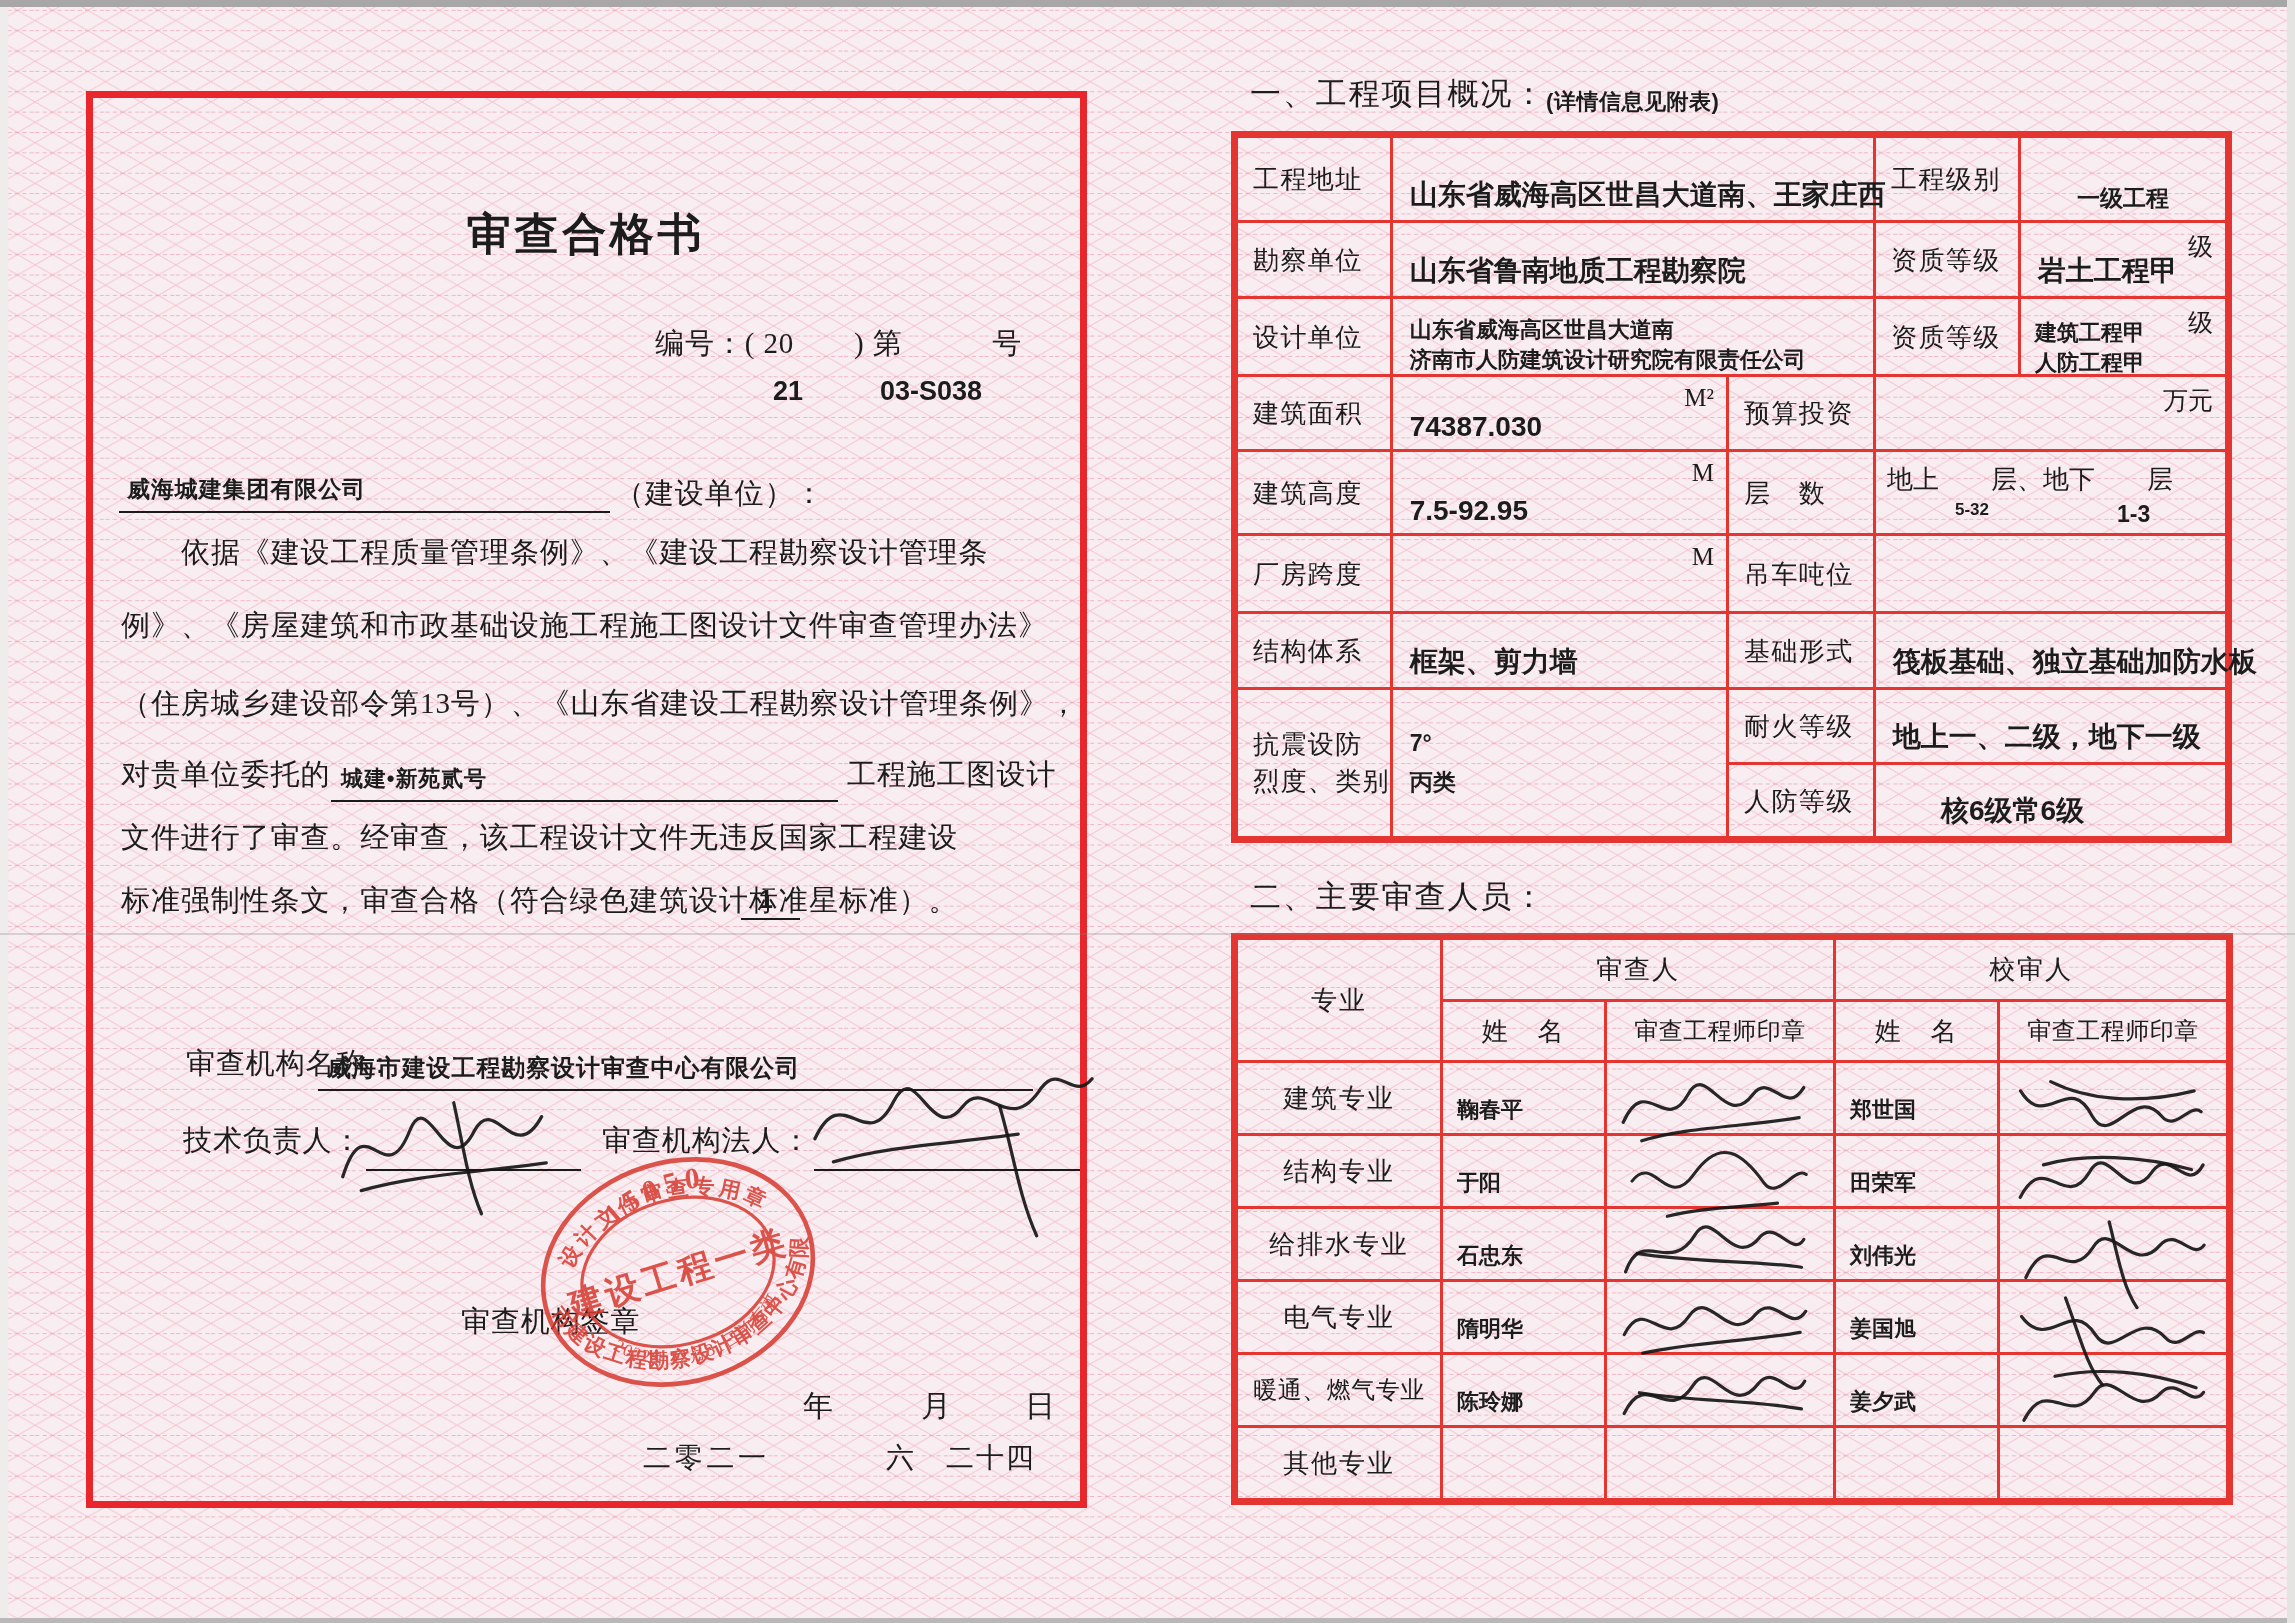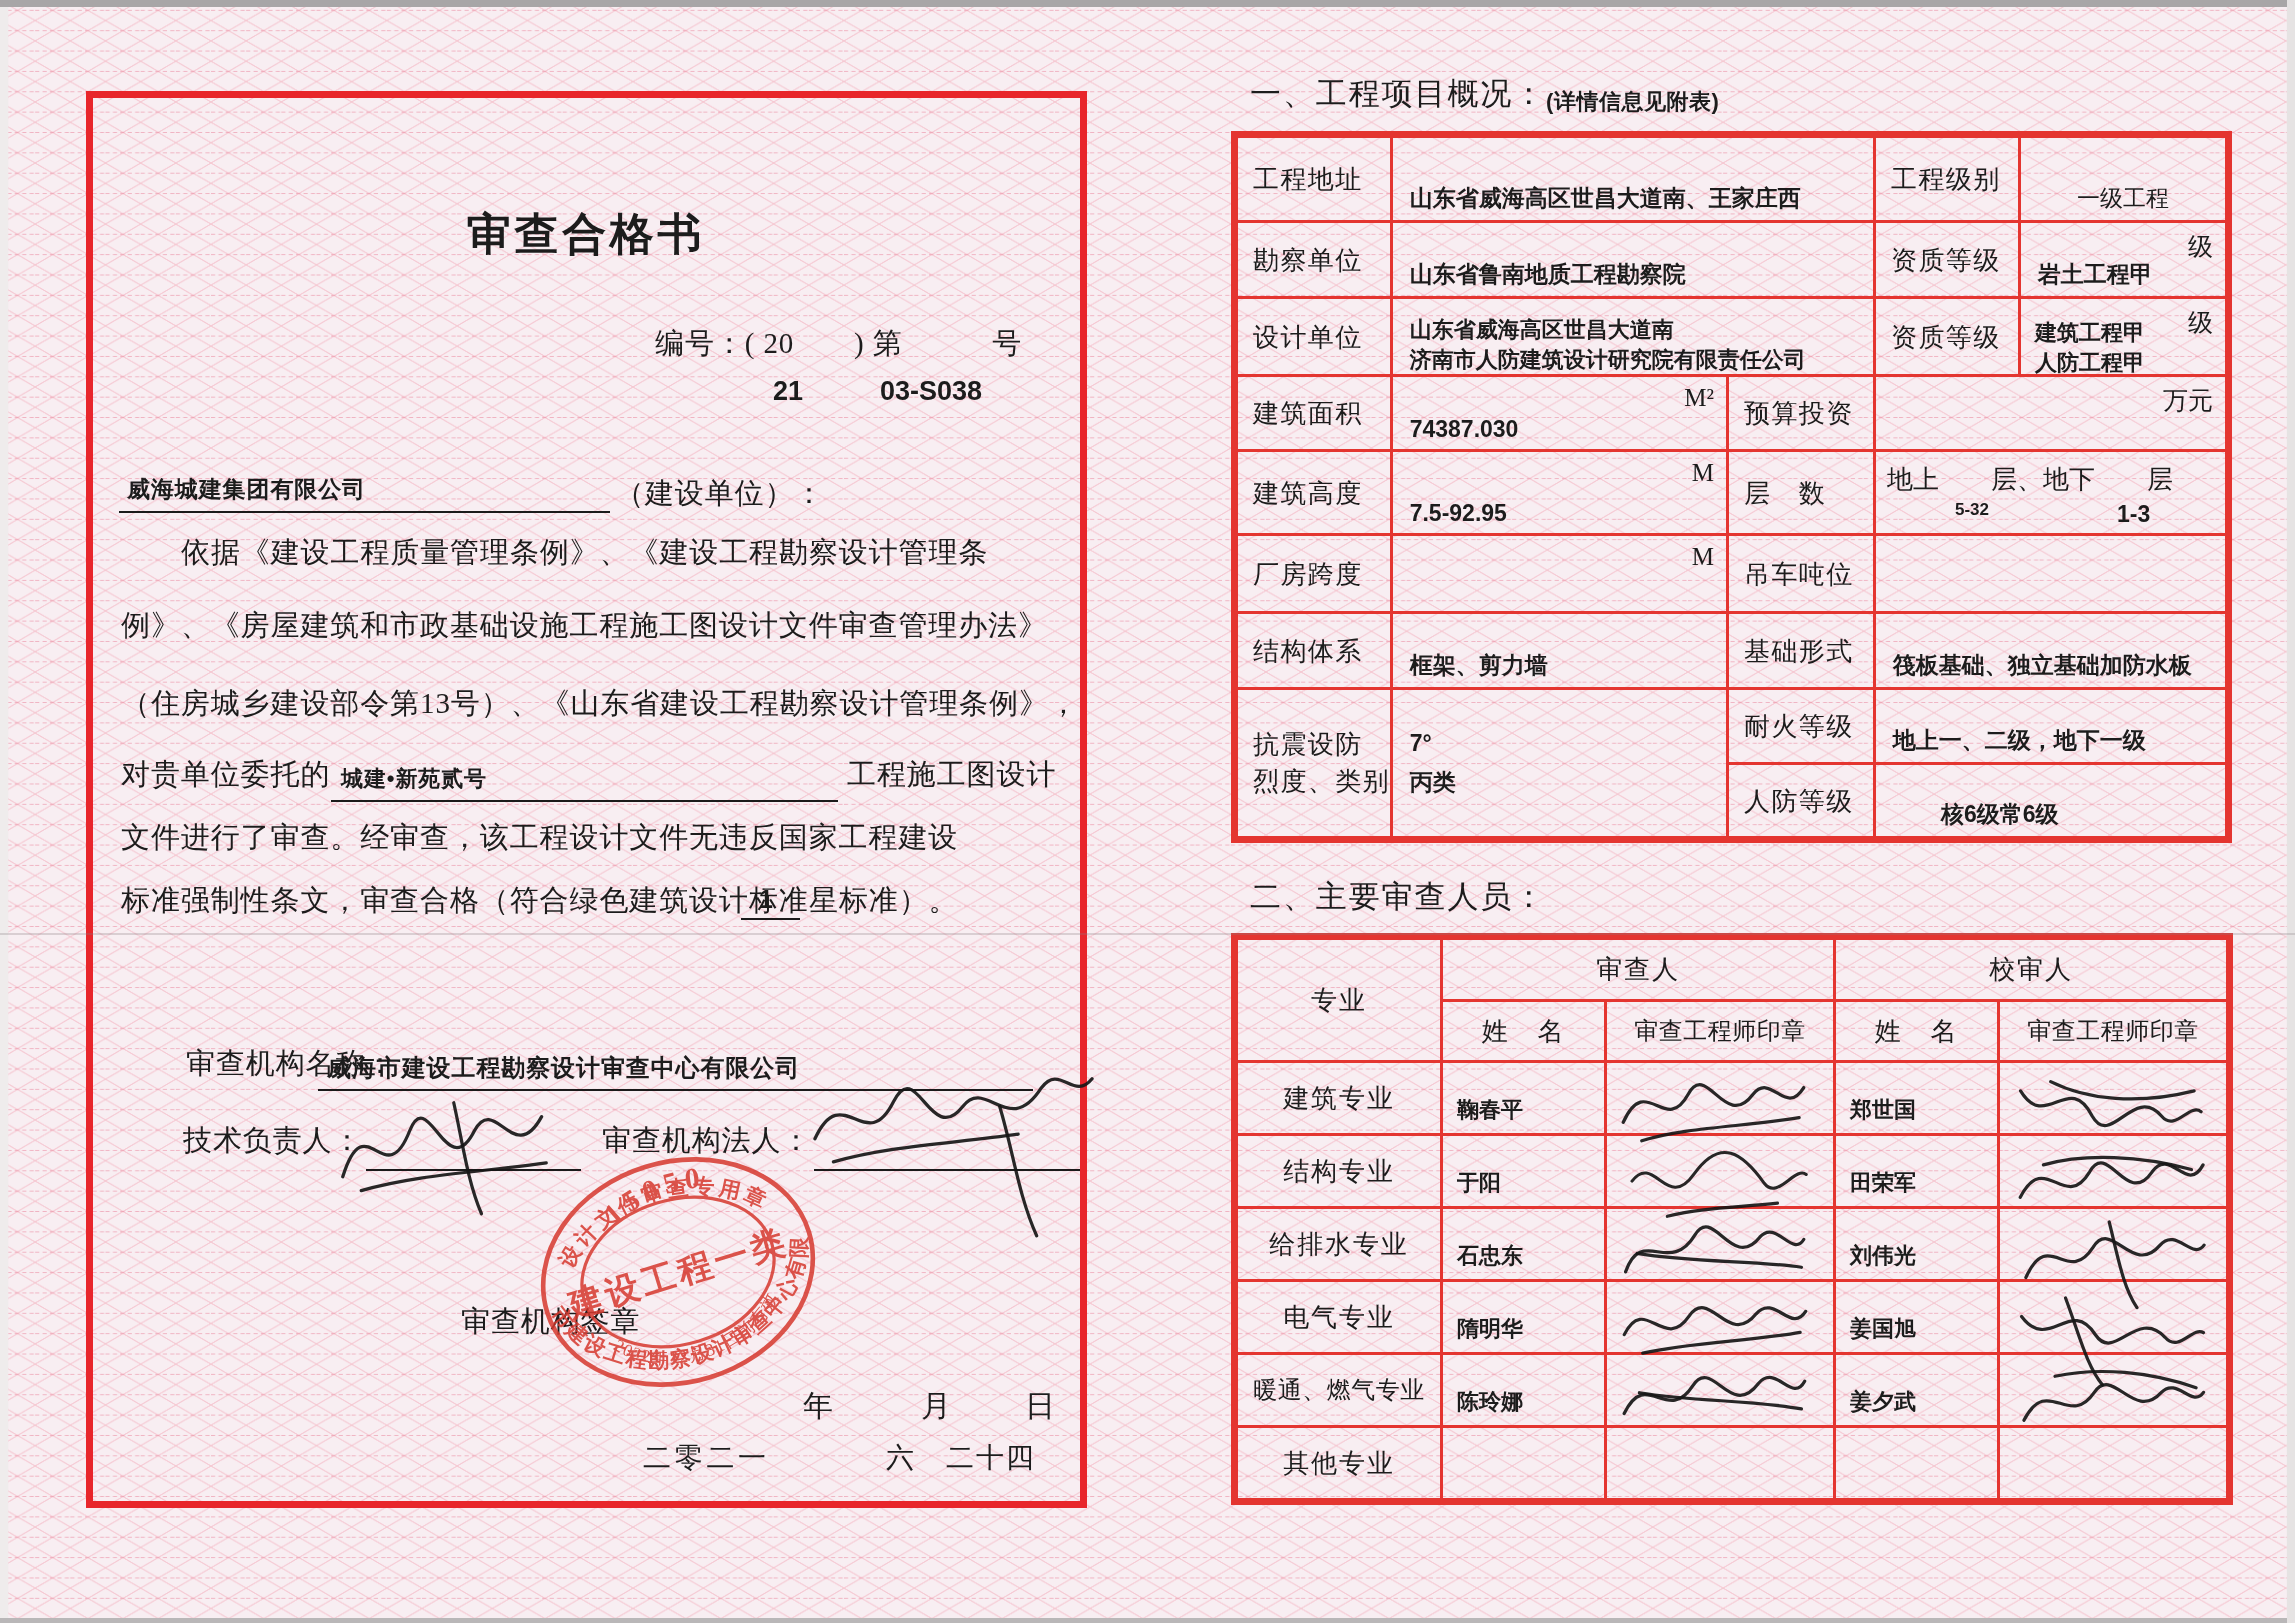--- a/index.html
+++ b/index.html
@@ -28,23 +28,23 @@
   .h-note{font-family:"Liberation Sans","DejaVu Sans",sans-serif;font-weight:700;
           font-size:22px;letter-spacing:0.5px;position:relative;top:4.6px}
   .tbl-wrap{position:absolute;border:4.6px solid #e43530;background:transparent;z-index:2}
   table.redgrid{border-collapse:collapse;table-layout:fixed}
   .redgrid td{border:3.2px solid #e43530;position:relative;padding:0;overflow:visible;vertical-align:top}
   .c-lb{position:absolute;left:15px;top:50%;transform:translateY(-50%);
         font-size:26px;letter-spacing:1.4px;white-space:nowrap}
   .c-ctr{position:absolute;inset:0;display:flex;align-items:center;justify-content:center;
          font-size:26px;letter-spacing:1.9px;white-space:nowrap}
   .v-bl{position:absolute;left:16.7px;bottom:6.5px;font-family:"Liberation Sans","DejaVu Sans",sans-serif;
-        font-weight:700;font-size:23px;white-space:nowrap}
+        font-weight:700;font-size:28px;white-space:nowrap}
   .v-bc{position:absolute;left:0;right:0;bottom:6.5px;text-align:center;
-        font-family:"Liberation Sans","DejaVu Sans",sans-serif;font-weight:400;font-size:23px;white-space:nowrap}
+        font-family:"Liberation Sans","DejaVu Sans",sans-serif;font-weight:700;font-size:23px;white-space:nowrap}
   .u-tr{position:absolute;right:12px;top:7.4px;font-size:25px;white-space:nowrap}
   .v-2l{position:absolute;left:16.7px;top:15.7px;line-height:30px;
         font-family:"Liberation Sans","DejaVu Sans",sans-serif;font-weight:700;font-size:22px;white-space:nowrap;z-index:4}
   .v-name{position:absolute;left:14px;bottom:8.3px;font-family:"Liberation Sans","DejaVu Sans",sans-serif;
           font-weight:700;font-size:22px;white-space:nowrap}
   .sigsvg{position:absolute;z-index:6;pointer-events:none;overflow:visible}
   .sig-path{fill:none;stroke:#161616;stroke-width:7;stroke-linecap:round;opacity:.92}
   .stamp{position:absolute;z-index:5;opacity:.85}
 </style>
 </head>

